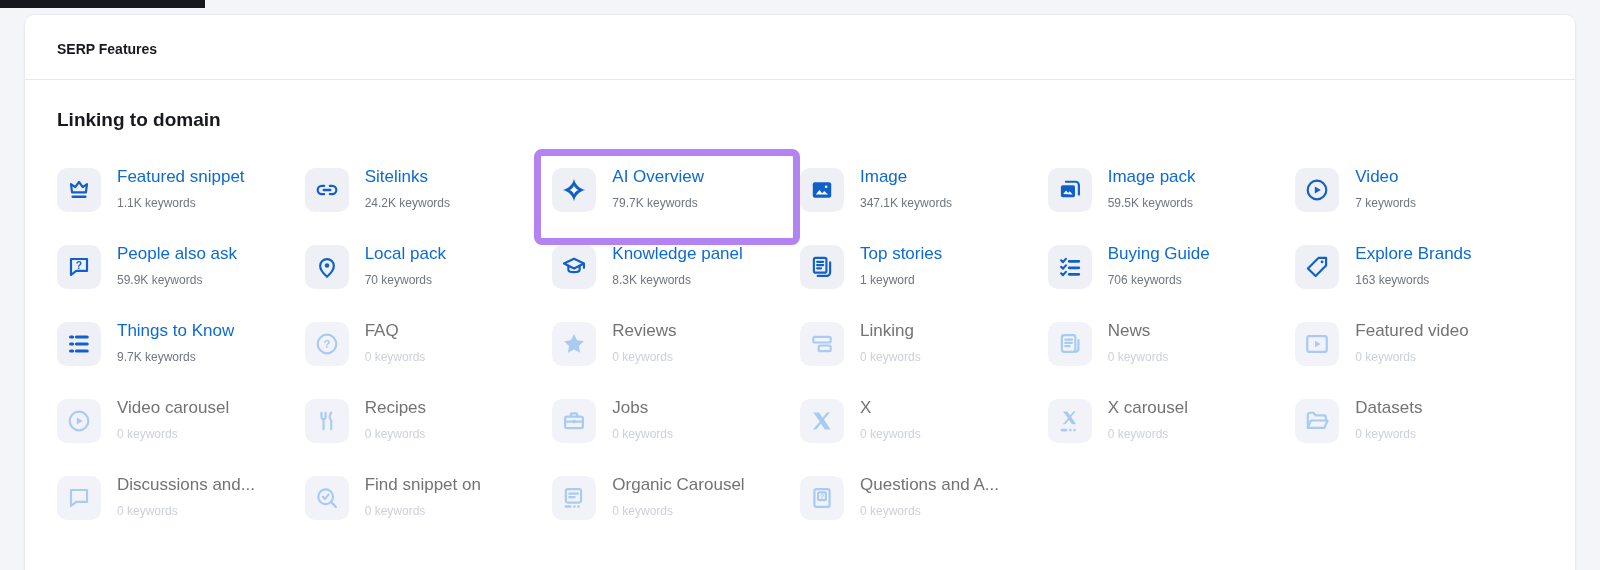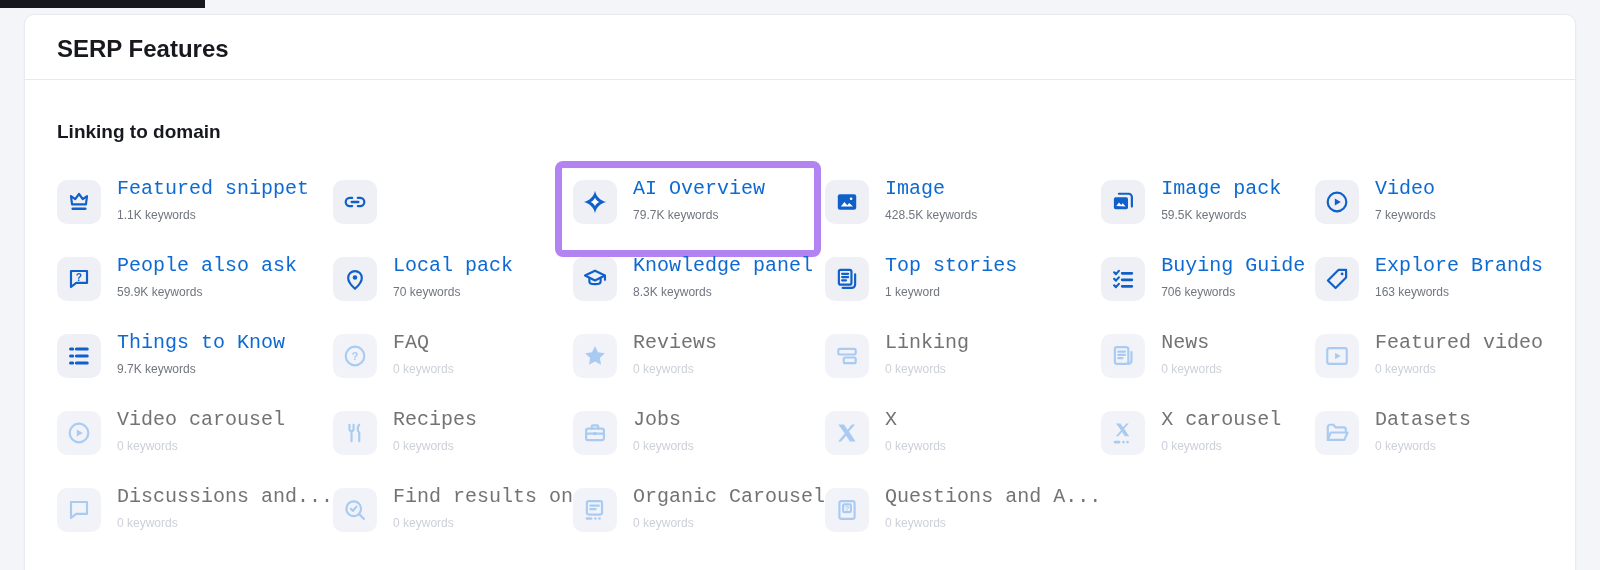--- a/index.html
+++ b/index.html
@@ -9,34 +9,34 @@
     background:#f4f5f9;
     font-family:"Liberation Sans", sans-serif;
   }
   .top-strip { position:absolute; top:0; left:0; width:205px; height:8px; background:#17181d; }
   .panel {
     position:absolute; left:24px; top:14px; width:1552px; height:640px;
     background:#ffffff; border:1px solid #e9eaf1; border-radius:10px;
     box-shadow:0 1px 2px rgba(25,28,48,.05);
   }
   .panel-header { padding:21px 32px 17px; border-bottom:1px solid #e7e9f2; }
-  .panel-title { margin:0; font-size:24px; line-height:26px; font-weight:700; color:#17191f; }
+  .panel-title { margin:0; font-size:14px; line-height:26px; font-weight:700; color:#17191f; }
   .panel-body { padding:27px 32px 20px; }
-  .section-heading { margin:12px 0 30px; font-size:19px; line-height:26px; font-weight:700; color:#17191f; }
+  .section-heading { margin:0 0 30px; font-size:19px; line-height:26px; font-weight:700; color:#17191f; }
   .grid { display:grid; grid-template-columns:repeat(6,1fr); row-gap:23px; }
   .item { position:relative; display:flex; align-items:flex-start; gap:16px; height:54px; }
   .tile {
     flex:none; width:44px; height:44px; margin-top:5px; border-radius:10px;
     background:#eef0f6; color:#1160c9;
     display:flex; align-items:center; justify-content:center;
   }
   .txt { display:flex; flex-direction:column; min-width:0; }
   .label {
-    font-size:20px; line-height:27px; color:#0d6ad3; text-decoration:none;
-    white-space:nowrap; overflow:hidden; cursor:pointer;font-family:Liberation Mono, monospace;
+    font-size:17px; line-height:27px; color:#0d6ad3; text-decoration:none;
+    white-space:nowrap; overflow:hidden; cursor:pointer;
   }
   .count { font-size:12px; line-height:26px; color:#70757e; white-space:nowrap; }
   .item.disabled .tile { color:#a9cbf2; background:#f1f3f9; }
   .item.disabled .label { color:#737373; cursor:default; }
   .item.disabled .count { color:#ccd0d9; }
   .item.highlighted::before {
     content:""; position:absolute; top:-14px; left:-18px; width:252px; height:82px;
     border:7px solid #b383f1; border-radius:8px; pointer-events:none;
   }
   svg { display:block; }
@@ -65,20 +65,24 @@
       <span class="count">1.1K keywords</span>
     </span>
   </div>
         <div class="item">
     <span class="tile">
             <svg viewBox="0 0 24 24" width="26" height="26">
               <path d="M9.4 8.2H7.2a3.8 3.8 0 0 0 0 7.6h2.2M14.6 8.2h2.2a3.8 3.8 0 0 1 0 7.6h-2.2" stroke="currentColor" stroke-width="2" fill="none" stroke-linecap="round" stroke-linejoin="round"></path>
               <path d="M9 12h6" stroke="currentColor" stroke-width="2.2" stroke-linecap="round"></path>
             </svg>
           </span>
+    <span class="txt">
+      <a class="label">Sitelinks</a>
+      <span class="count">24.2K keywords</span>
+    </span>
   </div>
         <div class="item highlighted">
     <span class="tile">
             <svg viewBox="0 0 24 24" width="26" height="26">
               <path d="M12 1.6c.9 5.1 5.3 9.5 10.4 10.4C17.3 12.9 12.9 17.3 12 22.4 11.1 17.3 6.7 12.9 1.6 12 6.7 11.1 11.1 6.7 12 1.6Z" fill="currentColor"></path>
               <path d="M12 8.1c.65 1.75 2.15 3.25 3.9 3.9-1.75.65-3.25 2.15-3.9 3.9-.65-1.75-2.15-3.25-3.9-3.9 1.75-.65 3.25-2.15 3.9-3.9Z" fill="#fff"></path>
             </svg>
           </span>
     <span class="txt">
       <a class="label">AI Overview</a>
@@ -88,21 +92,21 @@
         <div class="item">
     <span class="tile">
             <svg viewBox="0 0 24 24" width="26" height="26">
               <rect x="3.5" y="4.8" width="17" height="14.4" rx="2" fill="currentColor"></rect>
               <path d="M6.3 16.2l3.3-4.2 2.6 3.1 1.8-2.2 3.6 3.3z" fill="#fff"></path>
               <circle cx="15.8" cy="9" r="1.2" fill="#fff"></circle>
             </svg>
           </span>
     <span class="txt">
       <a class="label">Image</a>
-      <span class="count">428.5K keywords</span>
+      <span class="count">347.1K keywords</span>
     </span>
   </div>
         <div class="item">
     <span class="tile">
             <svg viewBox="0 0 24 24" width="26" height="26">
               <path d="M8.2 4.4h9a3 3 0 0 1 3 3v8.8" stroke="currentColor" stroke-width="2" fill="none" stroke-linecap="round" stroke-linejoin="round"></path>
               <rect x="3.6" y="7.6" width="13" height="11" rx="1.6" fill="currentColor"></rect>
               <path d="M5.8 15.6l2.5-3.1 2 2.3 1.4-1.7 2.7 3z" fill="#fff"></path>
             </svg>
           </span>
@@ -358,21 +362,21 @@
   </div>
         <div class="item disabled">
     <span class="tile">
             <svg viewBox="0 0 24 24" width="26" height="26">
               <circle cx="10.8" cy="10.8" r="6.8" stroke="currentColor" stroke-width="2" fill="none" stroke-linecap="round" stroke-linejoin="round"></circle>
               <path d="M8.2 10.9l1.9 1.9 3.3-3.9" stroke="currentColor" stroke-width="2" fill="none" stroke-linecap="round" stroke-linejoin="round"></path>
               <path d="M15.8 15.8l4.4 4.4" stroke="currentColor" stroke-width="2" fill="none" stroke-linecap="round" stroke-linejoin="round"></path>
             </svg>
           </span>
     <span class="txt">
-      <a class="label">Find results on</a>
+      <a class="label">Find snippet on</a>
       <span class="count">0 keywords</span>
     </span>
   </div>
         <div class="item disabled">
     <span class="tile">
             <svg viewBox="0 0 24 24" width="26" height="26">
               <rect x="4.5" y="3.8" width="14" height="12.4" rx="1.8" stroke="currentColor" stroke-width="2" fill="none" stroke-linecap="round" stroke-linejoin="round"></rect>
               <path d="M7.6 8h8M7.6 11.2h5" stroke="currentColor" stroke-width="2" fill="none" stroke-linecap="round" stroke-linejoin="round"></path>
               <path d="M4.6 19.8h3.8" stroke="currentColor" stroke-width="2.4" stroke-linecap="round"></path>
               <circle cx="12.4" cy="19.8" r="1.2" fill="currentColor"></circle>

